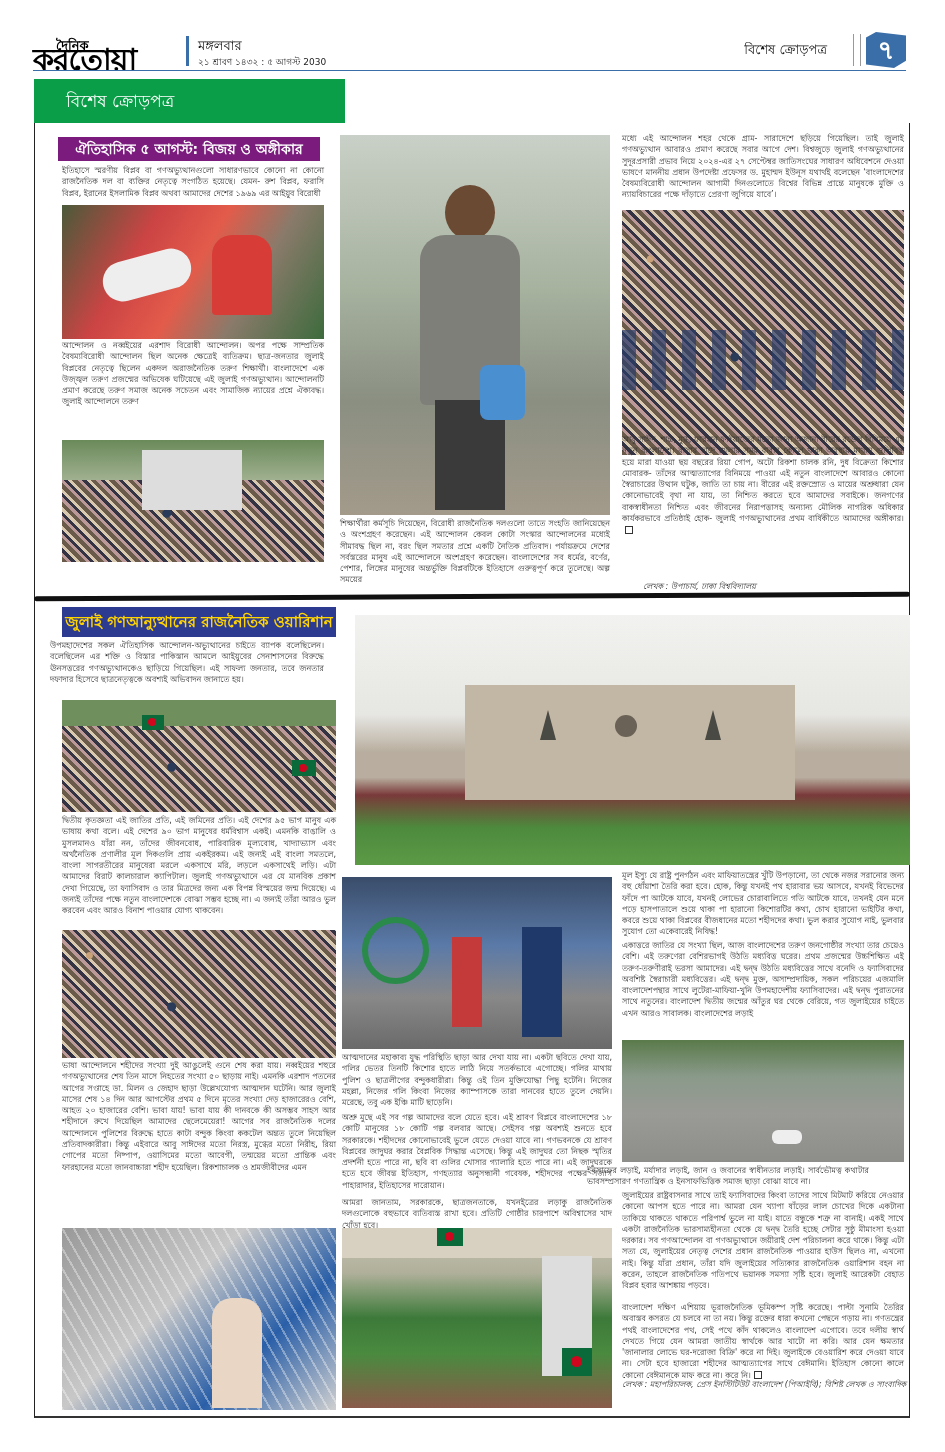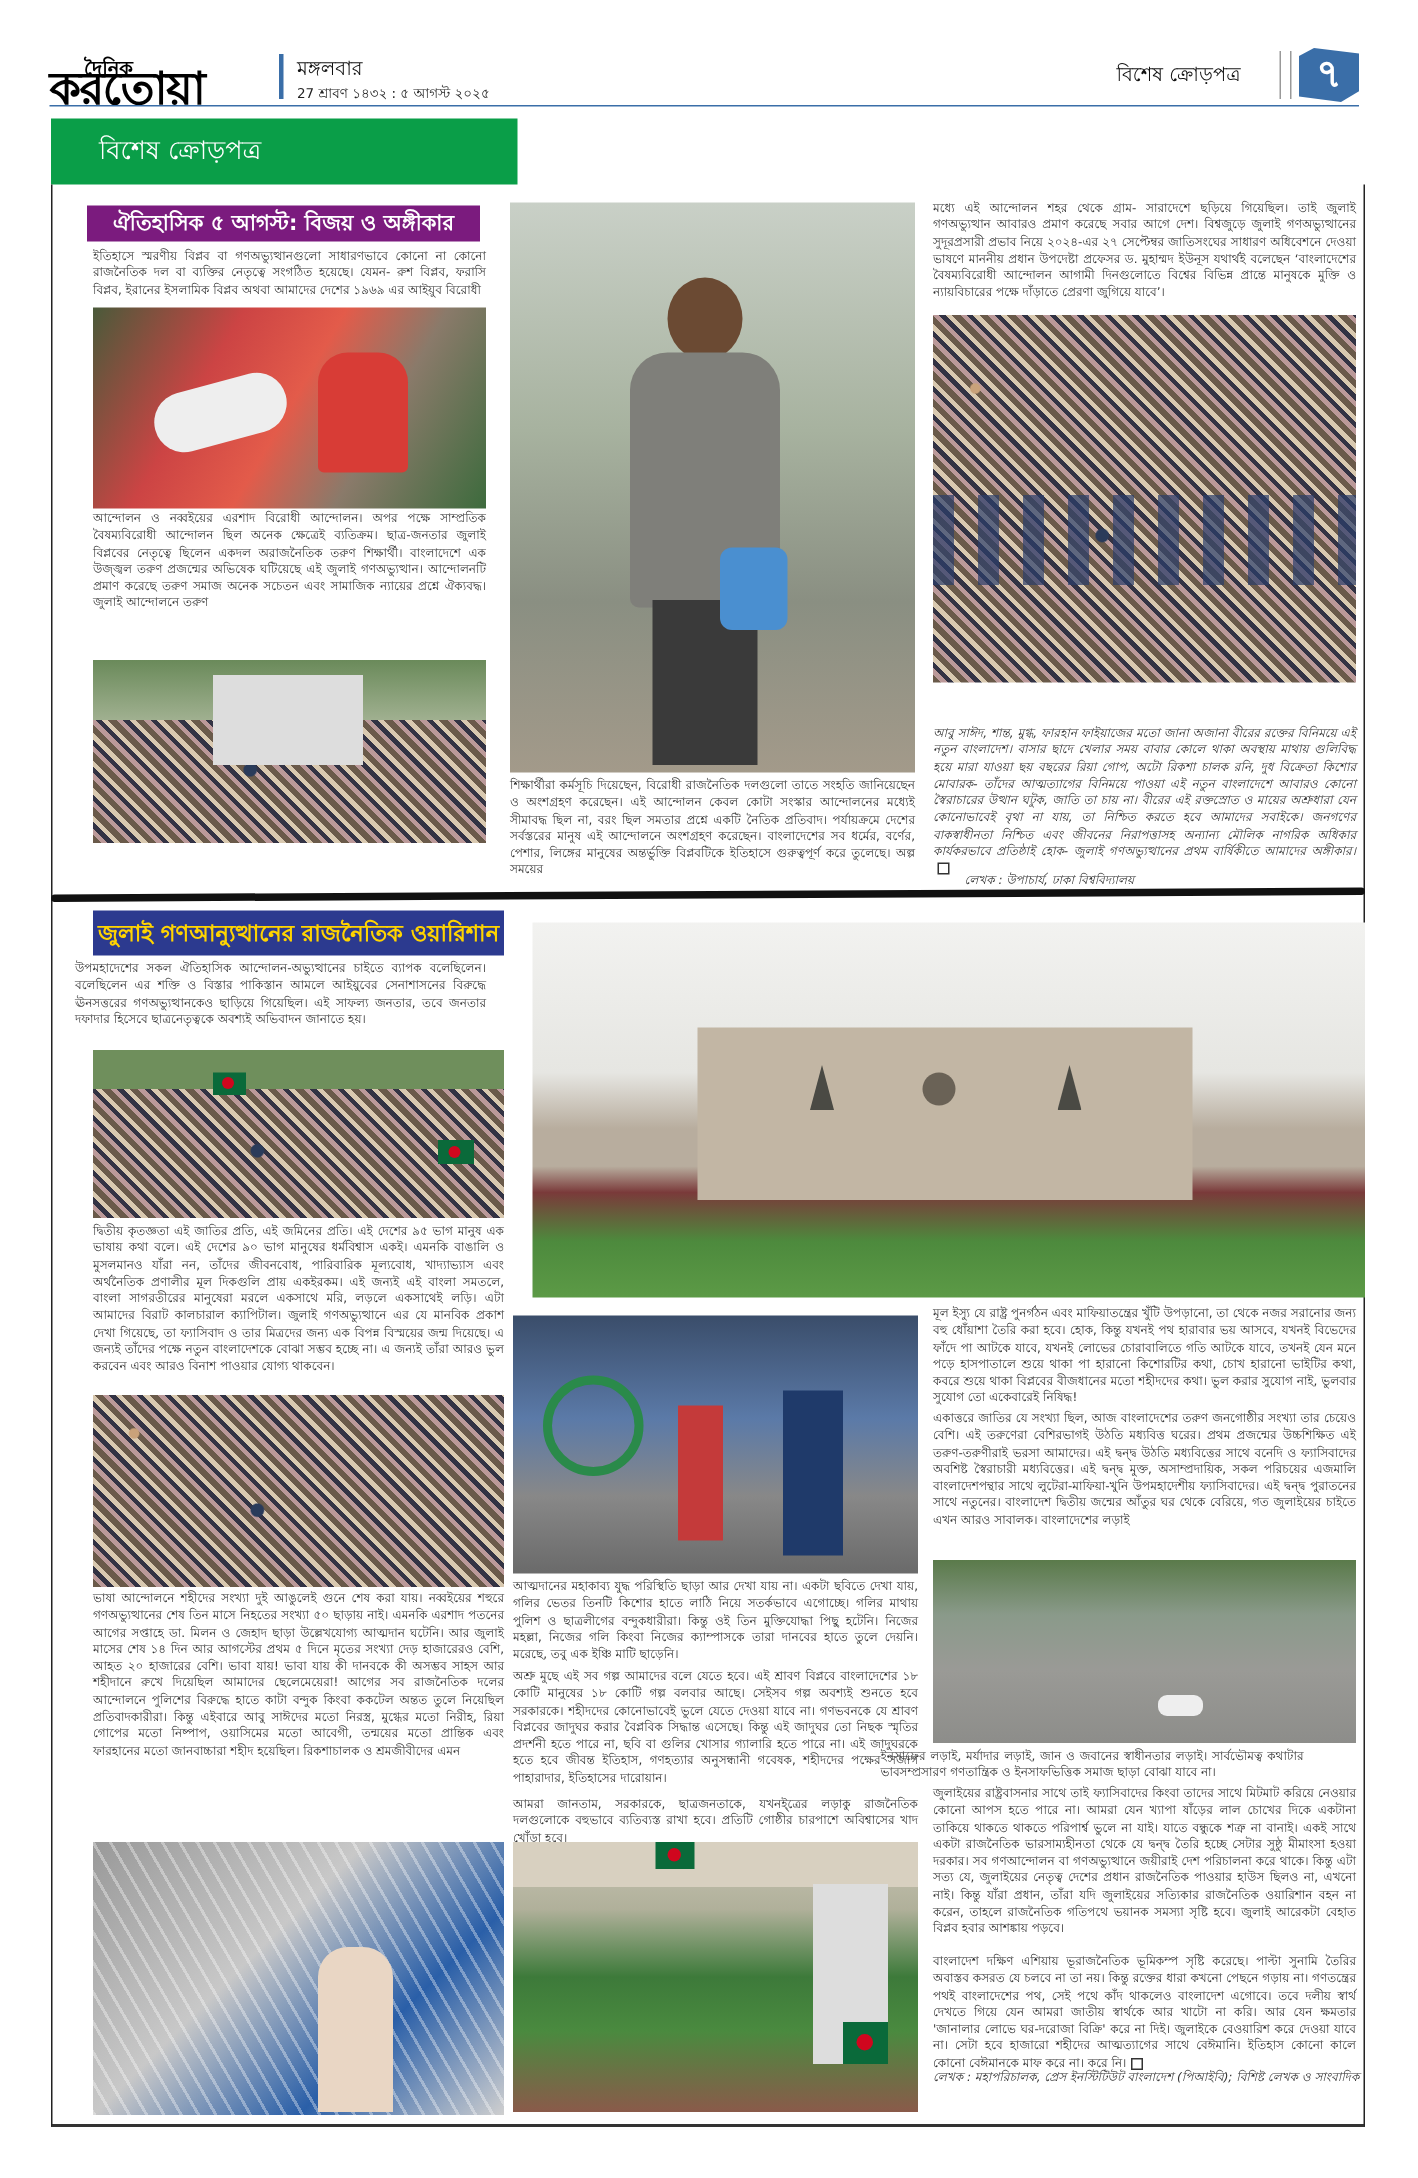--- a/index.html
+++ b/index.html
@@ -34,21 +34,21 @@
       radial-gradient(circle at 40% 60%,#2a3b5a 0 4px,transparent 5px),
       repeating-linear-gradient(45deg,#6a5a4a 0 4px,#b99 4px 7px,#334 7px 10px,#d9c9b0 10px 13px);}
 </style>
 </head>
 <body>
 
 <div class="abs logo-top">দৈনিক</div>
 <div class="abs logo-main">করতোয়া</div>
 <div class="abs mast-divider"></div>
 <div class="abs mast-day">মঙ্গলবার</div>
-<div class="abs mast-date">27 শ্রাবণ ১৪৩২ : ৫ আগস্ট ২০২৫</div>
+<div class="abs mast-date">২১ শ্রাবণ ১৪৩২ : ৫ আগস্ট 2030</div>
 <div class="abs mast-right">বিশেষ ক্রোড়পত্র</div>
 <div class="abs mast-bars"></div>
 <div class="abs page-badge">৭</div>
 <div class="abs mast-rule"></div>
 
 <div class="abs band">
   <div class="band-green">বিশেষ ক্রোড়পত্র</div>
 </div>
 
 <div class="abs frame"></div>
@@ -70,21 +70,21 @@
   <div style="position:absolute;left:80px;top:100px;width:100px;height:170px;background:#7f7f7a;border-radius:25px 25px 6px 6px;"></div>
   <div style="position:absolute;left:95px;top:265px;width:70px;height:110px;background:#3a3a3a;"></div>
   <div style="position:absolute;left:140px;top:230px;width:45px;height:55px;background:#4a8fd0;border-radius:8px;"></div>
 </div>
 <div class="abs txt" style="left:340px;top:518px;width:270px;">শিক্ষার্থীরা কর্মসূচি দিয়েছেন, বিরোধী রাজনৈতিক দলগুলো তাতে সংহতি জানিয়েছেন ও অংশগ্রহণ করেছেন। এই আন্দোলন কেবল কোটা সংস্কার আন্দোলনের মধ্যেই সীমাবদ্ধ ছিল না, বরং ছিল সমতার প্রশ্নে একটি নৈতিক প্রতিবাদ। পর্যায়ক্রমে দেশের সর্বস্তরের মানুষ এই আন্দোলনে অংশগ্রহণ করেছেন। বাংলাদেশের সব ধর্মের, বর্ণের, পেশার, লিঙ্গের মানুষের অন্তর্ভুক্তি বিপ্লবটিকে ইতিহাসে গুরুত্বপূর্ণ করে তুলেছে। অল্প সময়ের</div>
 
 <div class="abs txt" style="left:622px;top:133px;width:282px;">মধ্যে এই আন্দোলন শহর থেকে গ্রাম- সারাদেশে ছড়িয়ে গিয়েছিল। তাই জুলাই গণঅভ্যুত্থান আবারও প্রমাণ করেছে সবার আগে দেশ। বিশ্বজুড়ে জুলাই গণঅভ্যুত্থানের সুদূরপ্রসারী প্রভাব নিয়ে ২০২৪-এর ২৭ সেপ্টেম্বর জাতিসংঘের সাধারণ অধিবেশনে দেওয়া ভাষণে মাননীয় প্রধান উপদেষ্টা প্রফেসর ড. মুহাম্মদ ইউনূস যথার্থই বলেছেন ‘বাংলাদেশের বৈষম্যবিরোধী আন্দোলন আগামী দিনগুলোতে বিশ্বের বিভিন্ন প্রান্তে মানুষকে মুক্তি ও ন্যায়বিচারের পক্ষে দাঁড়াতে প্রেরণা জুগিয়ে যাবে’।</div>
 <div class="abs photo ph-crowd" style="left:622px;top:210px;width:282px;height:245px;">
   <div style="position:absolute;left:0;top:120px;width:282px;height:60px;background:repeating-linear-gradient(90deg,#2a3d6a 0 14px,transparent 14px 30px);opacity:.7;"></div>
 </div>
-<div class="abs txt" style="left:622px;top:483px;width:282px;font-style:italic;">
+<div class="abs txt" style="left:622px;top:434px;width:282px;">
   <span>আবু সাঈদ, শান্ত, মুগ্ধ, ফারহান ফাইয়াজের মতো জানা অজানা বীরের রক্তের বিনিময়ে এই নতুন বাংলাদেশ। বাসার ছাদে খেলার সময় বাবার কোলে থাকা অবস্থায় মাথায় গুলিবিদ্ধ হয়ে মারা যাওয়া ছয় বছরের রিয়া গোপ, অটো রিকশা চালক রনি, দুধ বিক্রেতা কিশোর মোবারক- তাঁদের আত্মত্যাগের বিনিময়ে পাওয়া এই নতুন বাংলাদেশে আবারও কোনো স্বৈরাচারের উত্থান ঘটুক, জাতি তা চায় না। বীরের এই রক্তস্রোত ও মায়ের অশ্রুধারা যেন কোনোভাবেই বৃথা না যায়, তা নিশ্চিত করতে হবে আমাদের সবাইকে। জনগণের বাকস্বাধীনতা নিশ্চিত এবং জীবনের নিরাপত্তাসহ অন্যান্য মৌলিক নাগরিক অধিকার কার্যকরভাবে প্রতিষ্ঠাই হোক- জুলাই গণঅভ্যুত্থানের প্রথম বার্ষিকীতে আমাদের অঙ্গীকার।</span><span class="endmark"></span>
 </div>
 <div class="abs byline" style="left:622px;top:580px;width:282px;margin-left:21px;">লেখক : উপাচার্য, ঢাকা বিশ্ববিদ্যালয়</div>
 
 <div class="abs brush" style="left:34px;top:594px;width:876px;"></div>
 
 <div class="abs head-blue">জুলাই গণআন্যুত্থানের রাজনৈতিক ওয়ারিশান</div>
 <div class="abs txt" style="left:50px;top:640px;width:274px;">উপমহাদেশের সকল ঐতিহাসিক আন্দোলন-অভ্যুত্থানের চাইতে ব্যাপক বলেছিলেন। বলেছিলেন এর শক্তি ও বিস্তার পাকিস্তান আমলে আইয়ুবের সেনাশাসনের বিরুদ্ধে ঊনসত্তরের গণঅভ্যুত্থানকেও ছাড়িয়ে গিয়েছিল। এই সাফল্য জনতার, তবে জনতার দফাদার হিসেবে ছাত্রনেতৃত্বকে অবশ্যই অভিবাদন জানাতে হয়।</div>
 <div class="abs photo ph-crowd" style="left:62px;top:700px;width:274px;height:112px;">
   <div style="position:absolute;left:0;top:0;width:274px;height:26px;background:#6f8f5c;"></div>

